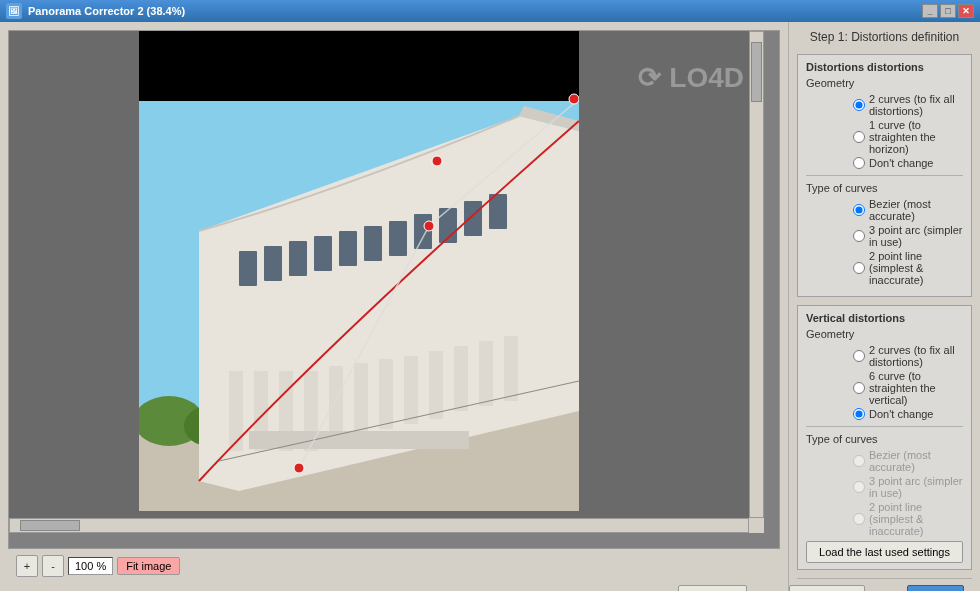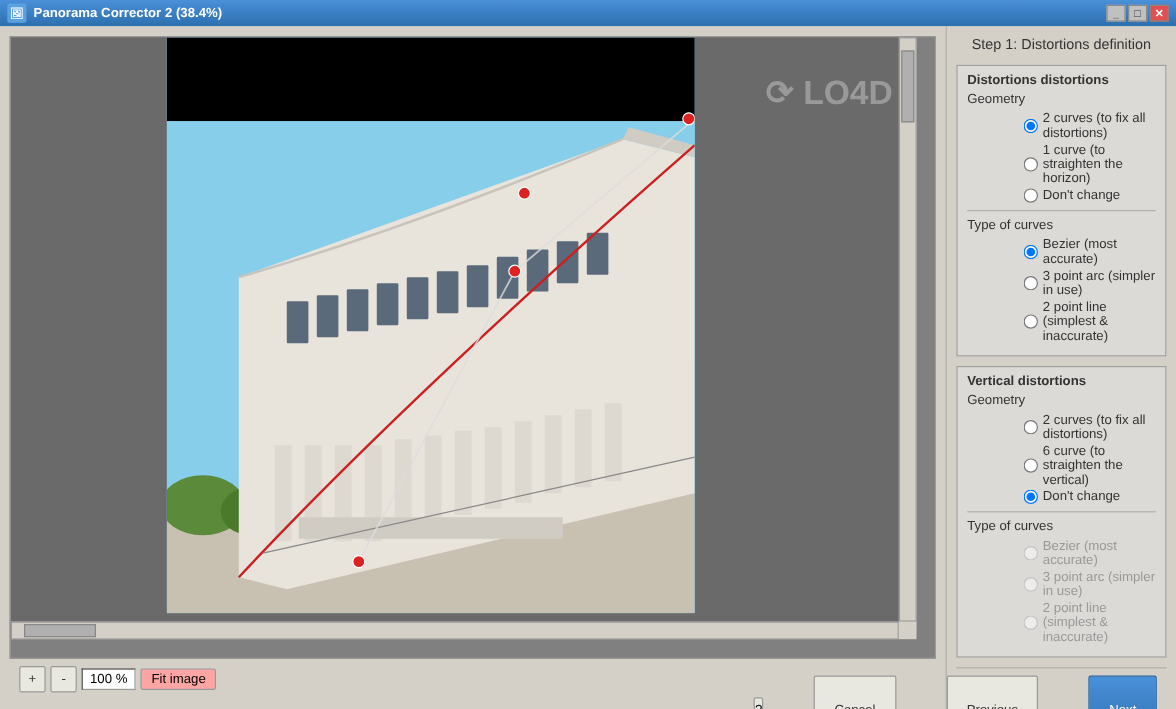--- a/index.html
+++ b/index.html
@@ -540,20 +540,21 @@
         <label class="radio-item disabled">
           <input type="radio" name="v-curves" disabled="" style="">
           <span>3 point arc  (simpler in use)</span>
         </label>
         <label class="radio-item disabled">
           <input type="radio" name="v-curves" disabled="" style="">
           <span>2 point line  (simplest &amp; inaccurate)</span>
         </label>
       </div>
 
+      <button class="load-settings-btn">Load the last used settings</button>
     </div>
 
     <div class="bottom-nav">
       <button class="help-btn">?</button>
       <button class="nav-btn">Cancel</button>
       <button class="nav-btn">Previous</button>
       <button class="nav-btn next">Next</button>
     </div>
 
   </div>

